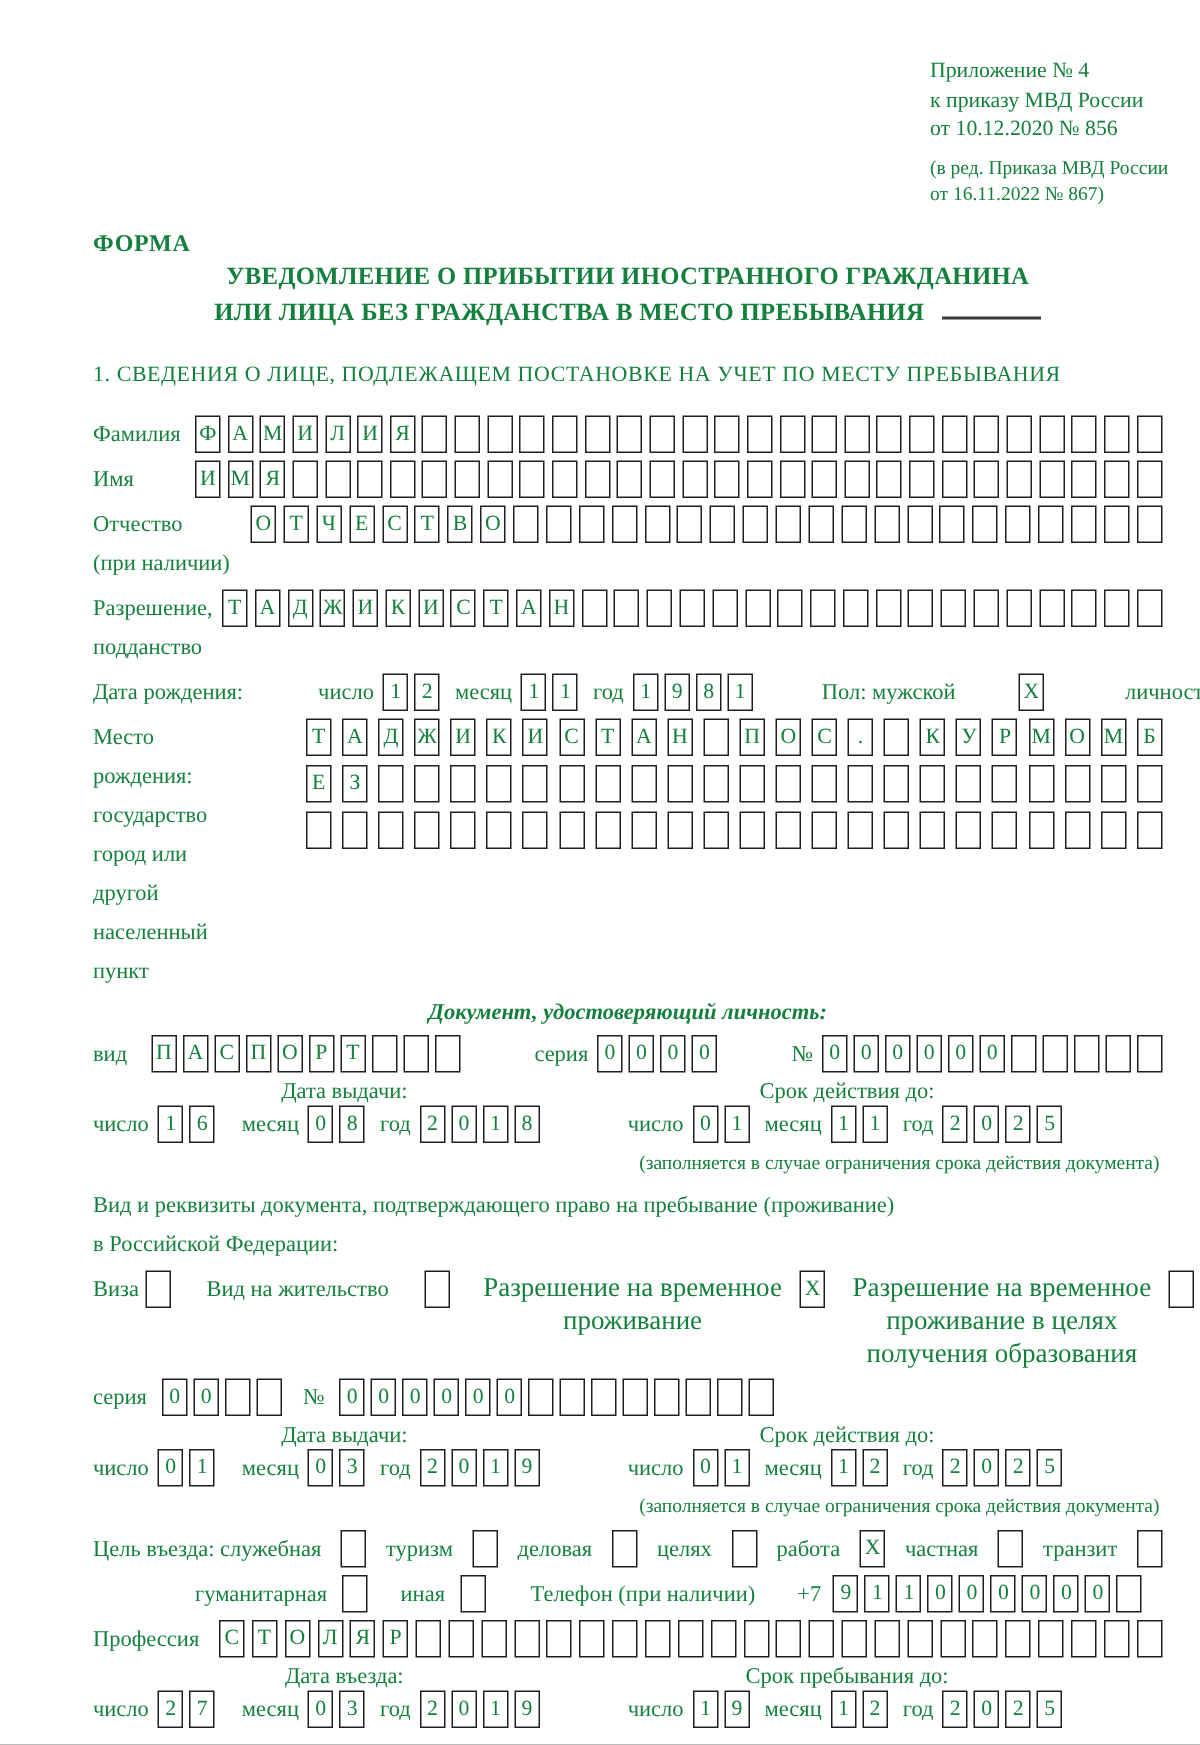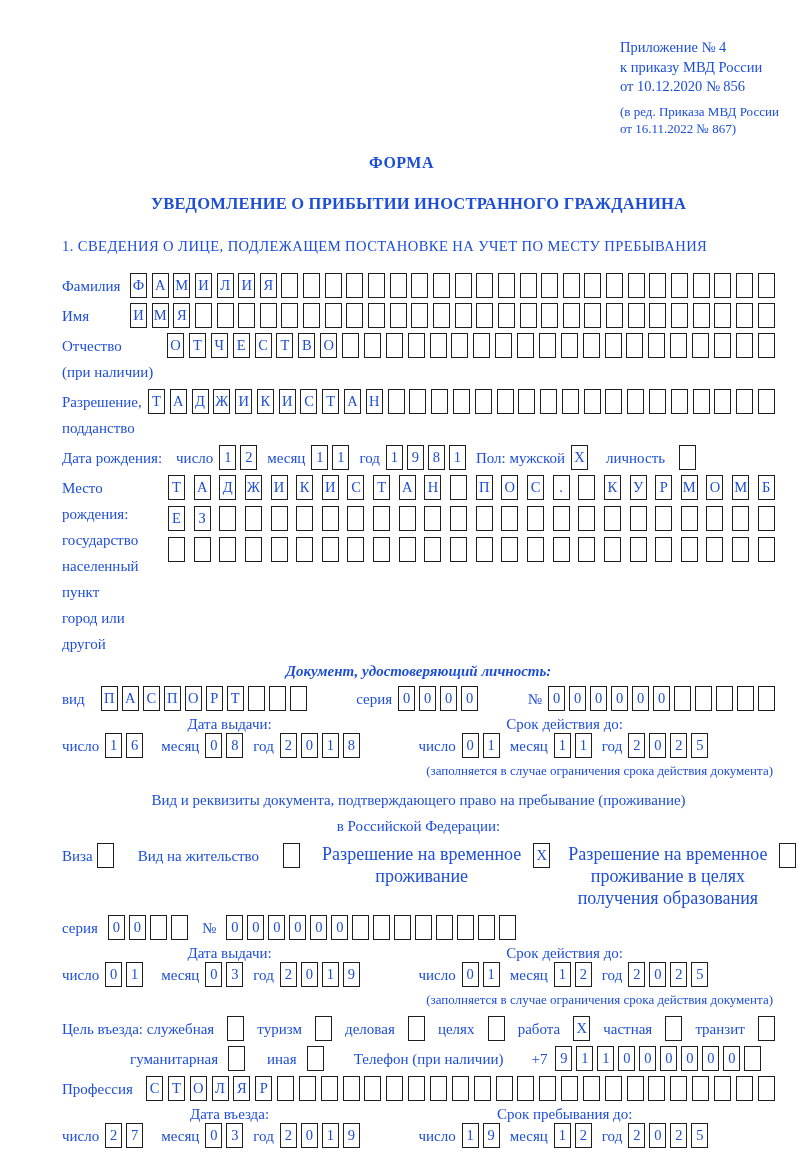--- a/index.html
+++ b/index.html
@@ -1,27 +1,27 @@
 <!DOCTYPE html>
 <html><head>
 <meta charset="utf-8">
 <style>
   * { margin:0; padding:0; box-sizing:border-box; }
   html,body { background:#888; }
   .page {
-    width:800px; height:1163px; background:#ffffff; color:#1d4ed8;
+    width:800px; height:1163px; background:#ffffff; color:#15803d;
     font-family:"Liberation Serif", serif;
     position:relative; margin:0 auto; overflow:hidden;
     padding:38px 25px 0 62px;
   }
   .appendix { margin-left:558px; width:215px; font-size:14.5px; line-height:1.35; }
   .appendix .small { font-size:13px; }
   .appendix .gap-top { margin-top:6px; }
-  .forma { text-align:center; padding-right:34px; font-weight:bold; font-size:16px; margin-top:16px; letter-spacing:0.5px; }
-  .title { text-align:center; font-weight:bold; font-size:16.5px; margin-top:20px; line-height:1.45; letter-spacing:0.2px; }
+  .forma { text-align:left; padding-right:34px; font-weight:bold; font-size:16px; margin-top:16px; letter-spacing:0.5px; }
+  .title { text-align:center; font-weight:bold; font-size:16.5px; line-height:1.45; letter-spacing:0.2px; }
   .underline-seg { display:inline-block; width:66px; border-bottom:2.5px solid #3a3a3a; height:13px; margin-left:12px; }
   .section-heading { font-weight:normal; font-size:14.6px; margin-top:22px; margin-bottom:18px; letter-spacing:0.4px; white-space:nowrap; }
 
   .row { display:flex; align-items:flex-start; margin-bottom:4px; }
   .lbl { font-size:15px; line-height:26px; flex:none; }
   .cells { display:flex; gap:4px; flex:none; }
   .cells.spread { flex:1; justify-content:space-between; gap:0; }
   .cell {
     width:17px; height:25px; border:1.9px solid #1f1f1f; flex:none;
     display:flex; align-items:center; justify-content:center;
@@ -33,40 +33,43 @@
   .boxcol .cells { margin-bottom:6px; }
   .grp { display:flex; align-items:center; flex:none;text-align:center; }
   .grp .lbl { margin-right:6px; }
   .grp .cells { margin-right:10px; }
   .center-bold { text-align:center; font-weight:bold; font-size:15px; margin:6px 0 6px 0;font-style:italic; }
   .dates-head { display:flex; font-weight:normal; margin-top:2px; }
   .dates-head span { font-size:15px; }
   .dh-left { width:47%; text-align:center; }
   .dh-right { width:47%; text-align:center; }
   .note-right { text-align:right; font-size:13px; padding-right:2px; margin:1px 0 8px 0; }
-  .para { font-size:15px; line-height:26px;text-align:center; }
+  .para { font-size:15px; line-height:26px; }
   .permit-lbl { text-align:center; font-size:18px; line-height:22px; flex:none; }
-  .mt2 { margin-top:2px; }
+  .mt2 { margin-top:2px;gap:36px; }
 </style>
 </head>
 <body>
 
 <div class="page">
 
   <div class="appendix">
     <div>Приложение № 4</div>
     <div>к приказу МВД России</div>
     <div>от 10.12.2020 № 856</div>
     <div class="small gap-top">(в ред. Приказа МВД России</div>
     <div class="small">от 16.11.2022 № 867)</div>
   </div>
   <div class="forma">ФОРМА</div>
 
   <div class="title">
     <div>УВЕДОМЛЕНИЕ О ПРИБЫТИИ ИНОСТРАННОГО ГРАЖДАНИНА</div>
+    <div>
+      <span>ИЛИ ЛИЦА БЕЗ ГРАЖДАНСТВА В МЕСТО ПРЕБЫВАНИЯ</span><span class="underline-seg"></span>
+    </div>
   </div>
 
   <div class="section-heading">1. СВЕДЕНИЯ О ЛИЦЕ, ПОДЛЕЖАЩЕМ ПОСТАНОВКЕ НА УЧЕТ ПО МЕСТУ ПРЕБЫВАНИЯ</div>
 
   <div class="row">
     <span class="lbl" style="width:68px">Фамилия</span>
     <span class="cells spread">
         <span class="cell">Ф</span>
         <span class="cell">А</span>
         <span class="cell">М</span>
@@ -239,22 +242,22 @@
     <span class="lbl" style="margin-right:14px">личность</span>
     <span class="cells">
         <span class="cell"></span>
       </span>
   </div>
 
   <div class="row mt2">
     <div class="lblcol" style="width:106px">
       <div>Место рождения:</div>
       <div>государство</div>
+      <div>город или другой</div>
       <div>населенный пункт</div>
-      <div>город или другой</div>
     </div>
     <div class="boxcol">
       <span class="cells spread">
           <span class="cell">Т</span>
           <span class="cell">А</span>
           <span class="cell">Д</span>
           <span class="cell">Ж</span>
           <span class="cell">И</span>
           <span class="cell">К</span>
           <span class="cell">И</span>

